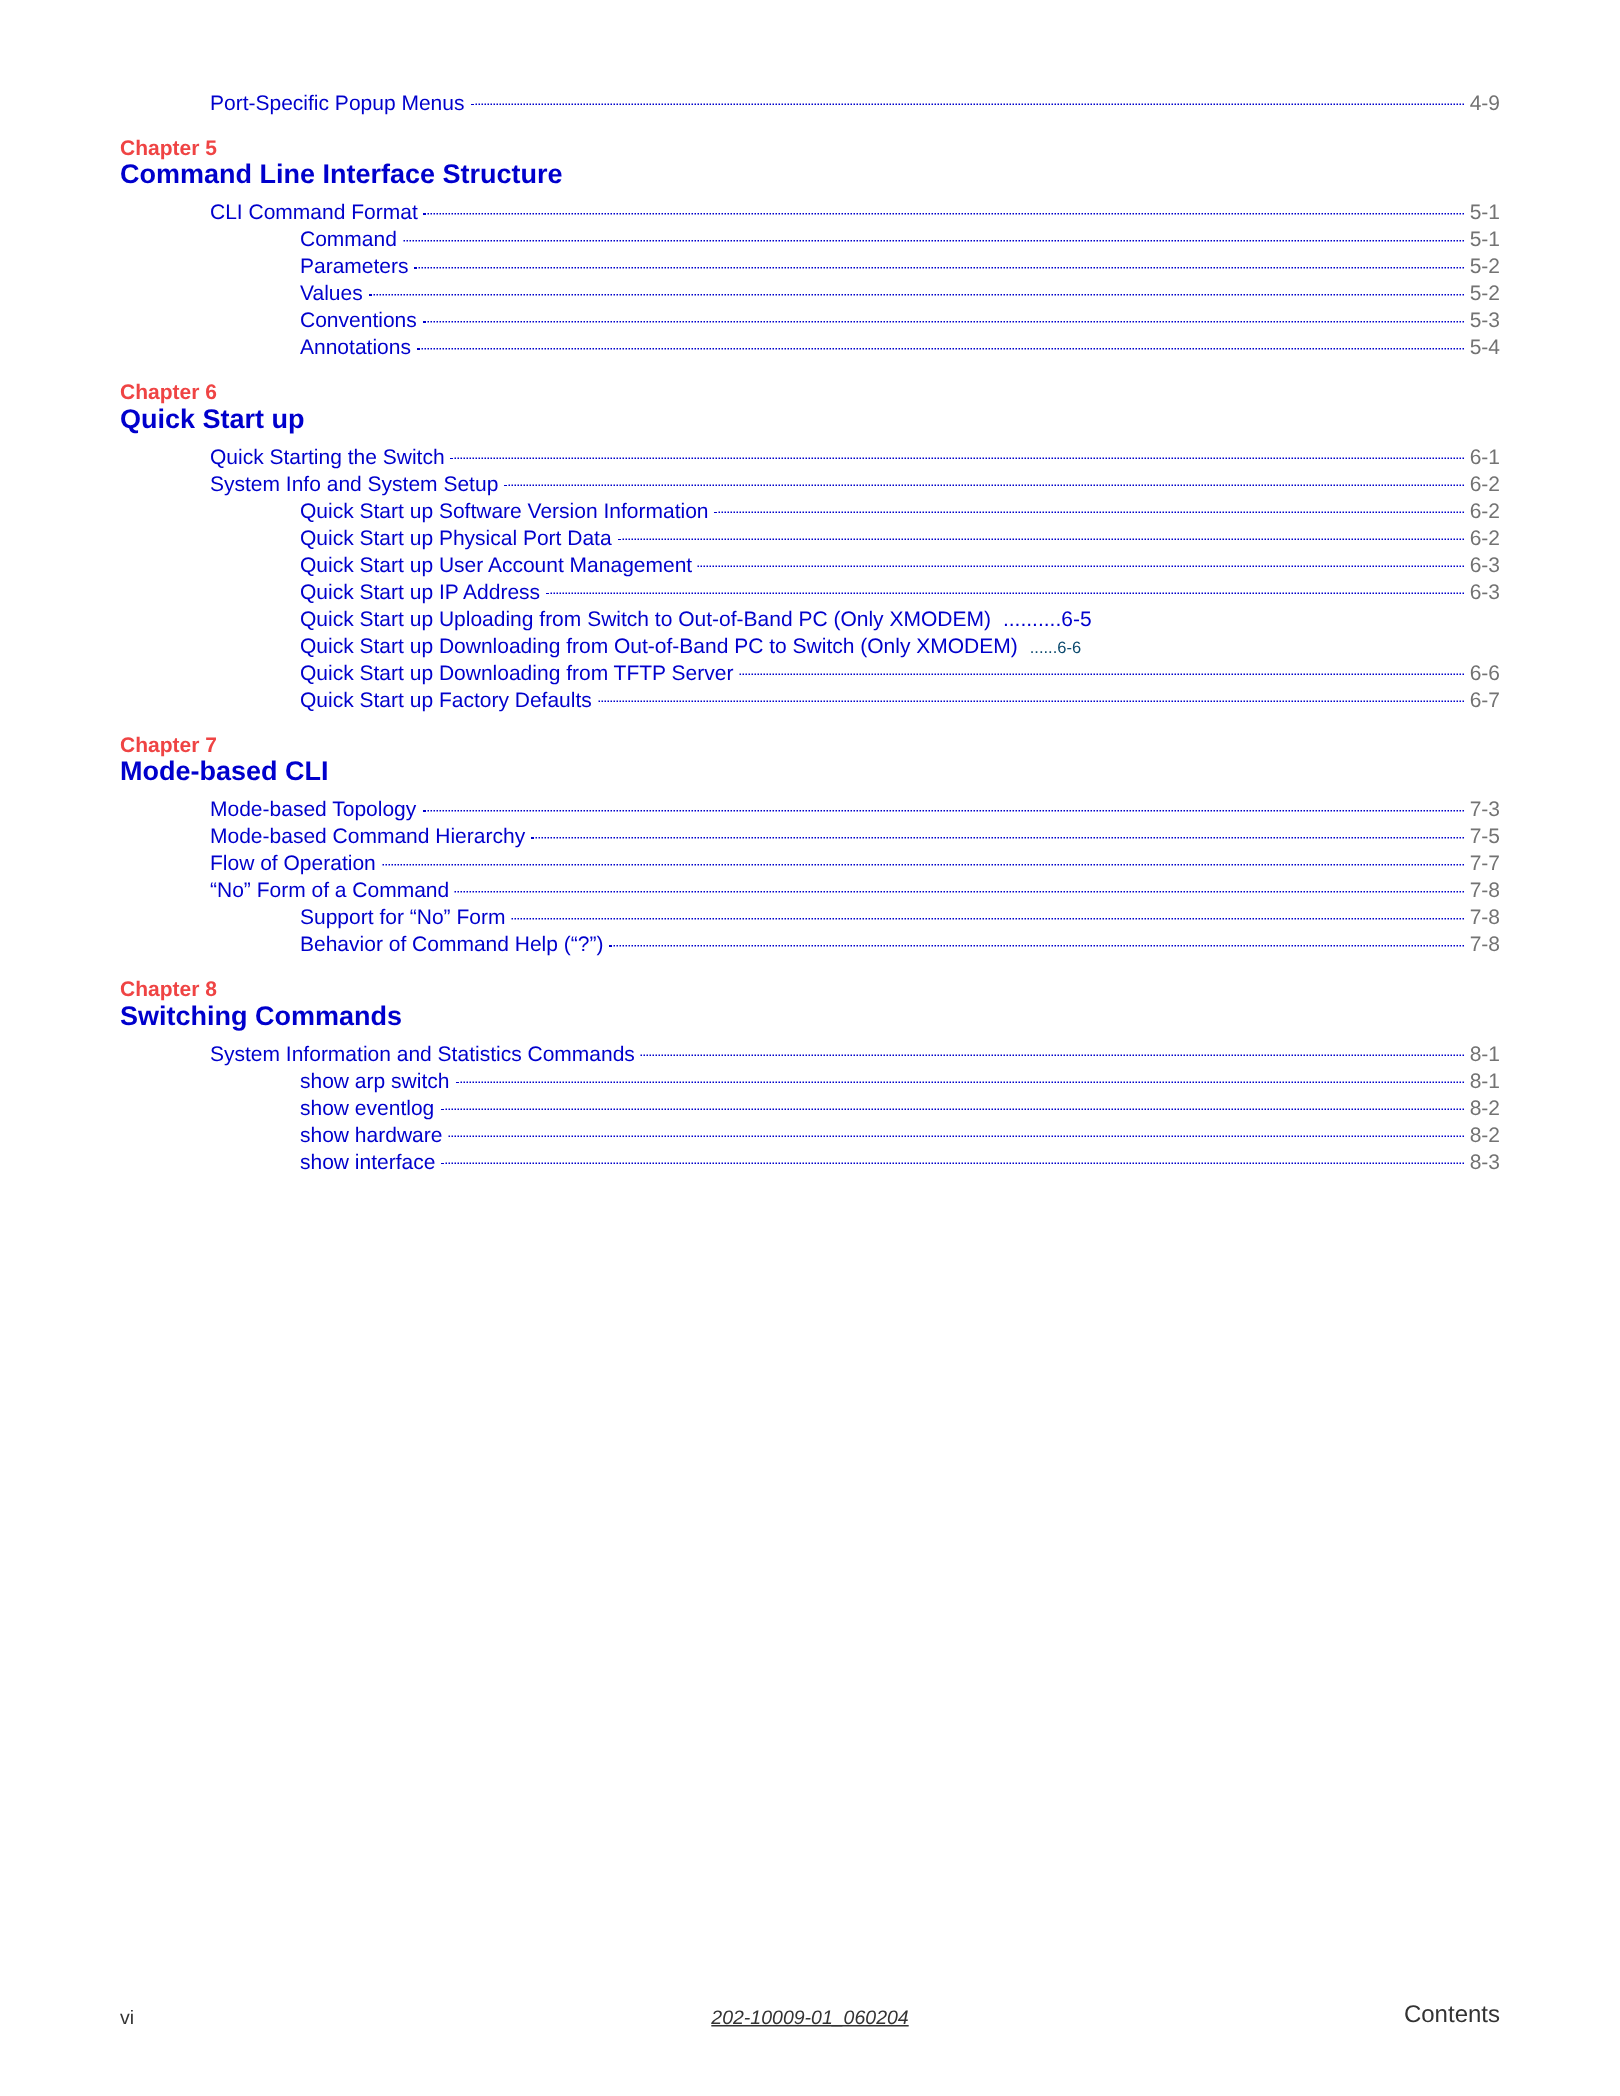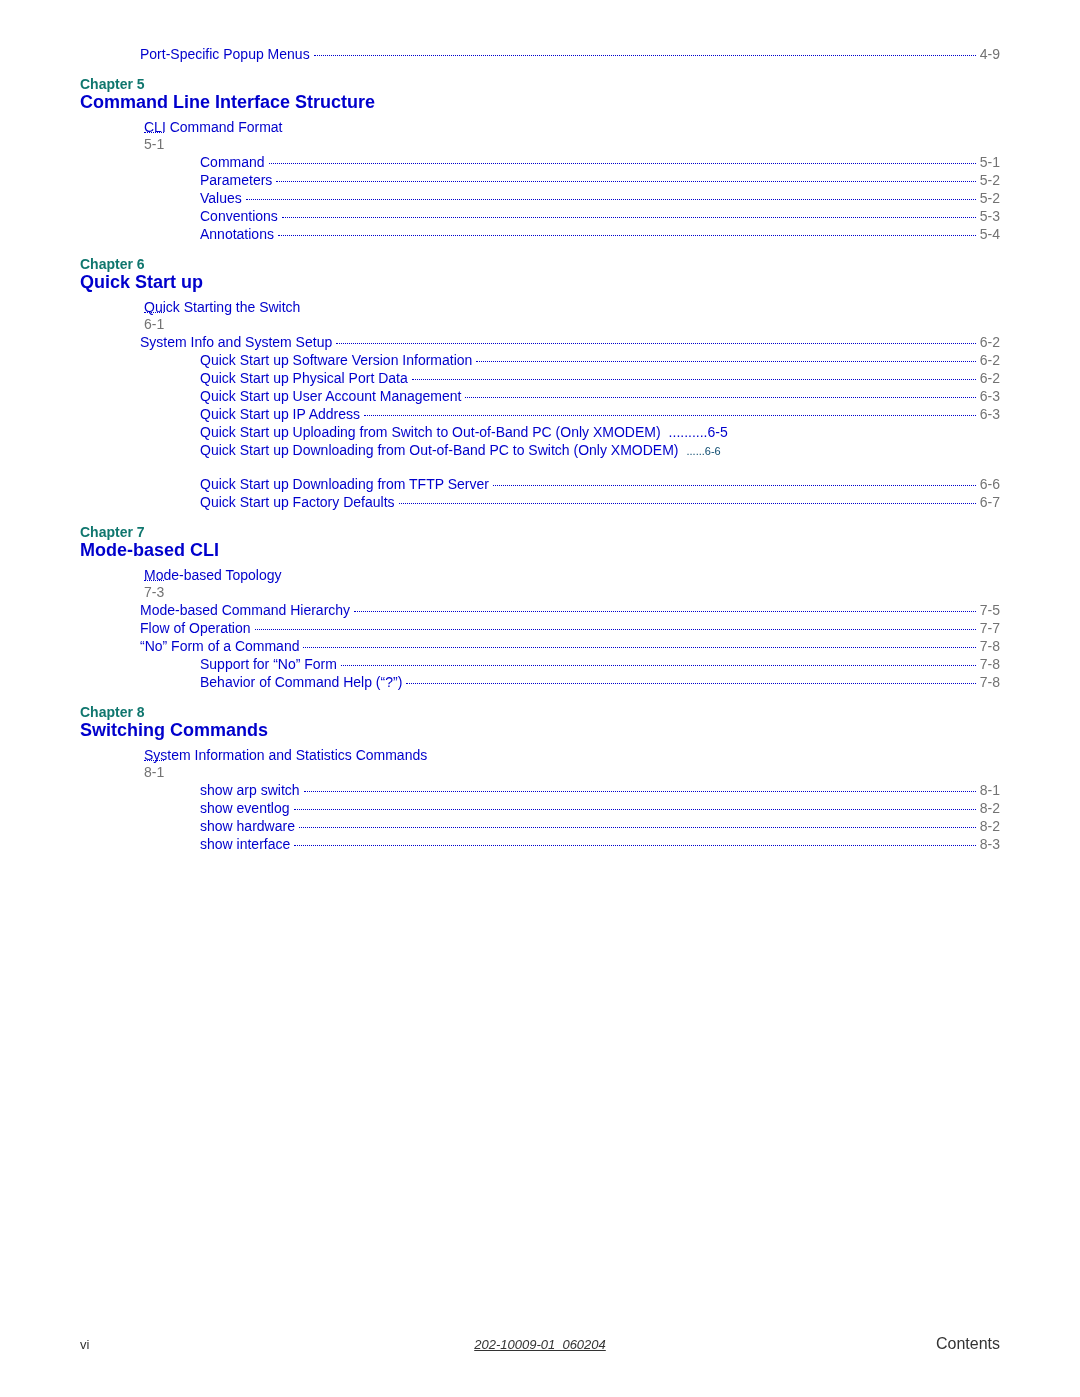--- a/index.html
+++ b/index.html
@@ -13,21 +13,21 @@
       font-family: Arial, sans-serif;
       width: 1080px;
       min-height: 1397px;
       position: relative;
     }
 
     .page {
       width: 1080px;
       min-height: 1397px;
       background: #ffffff;
-      padding: 46px 80px 80px 80px;
+      padding: 60px 80px 80px 80px;
       position: relative;
     }
 
     .toc-entry {
       display: flex;
       align-items: baseline;
       margin-bottom: 2px;
     }
 
     .toc-link {
@@ -51,42 +51,41 @@
       font-size: 14px;
       white-space: nowrap;
     }
 
     .chapter-heading {
       margin-top: 14px;
       margin-bottom: 2px;
     }
 
     .chapter-heading .chapter-label {
-      color: #0f766e;
+      color: #ef4444;
       font-size: 14px;
       font-weight: bold;
     }
 
     .chapter-heading .chapter-title {
       color: #0000cc;
       font-size: 18px;
       font-weight: bold;
     }
 
     .indent-1 {
       padding-left: 60px;
     }
 
     .indent-2 {
       padding-left: 120px;
     }
 
     .section-gap {
       margin-top: 6px;
-      flex-direction: column;
     }
 
     .footer {
       position: absolute;
       bottom: 44px;
       left: 80px;
       right: 80px;
       display: flex;
       justify-content: space-between;
       align-items: center;
@@ -195,21 +194,21 @@
     <span class="toc-page">6-3</span>
   </div>
 
   <div class="indent-2" style="margin-bottom:2px;">
     <div style="display:flex; align-items:baseline;">
       <a class="toc-link" href="#" style="flex-shrink:0;">Quick Start up Uploading from Switch to Out-of-Band PC (Only XMODEM)</a>
       <span style="color:#0000cc; font-size:14px; margin-left:8px; white-space:nowrap;">..........6-5</span>
     </div>
   </div>
 
-  <div class="indent-2" style="margin-bottom:18px;">
+  <div class="indent-2" style="margin-bottom:2px;">
     <div style="display:flex; align-items:baseline;">
       <a class="toc-link" href="#" style="flex-shrink:0;">Quick Start up Downloading from Out-of-Band PC to Switch (Only XMODEM)</a>
       <span style="color:#0c4a6e; font-size:11px; margin-left:8px; white-space:nowrap;">......6-6</span>
     </div>
   </div>
 
   <div class="toc-entry indent-2">
     <a class="toc-link" href="#">Quick Start up Downloading from TFTP Server</a>
     <span class="toc-dots"></span>
     <span class="toc-page">6-6</span>

